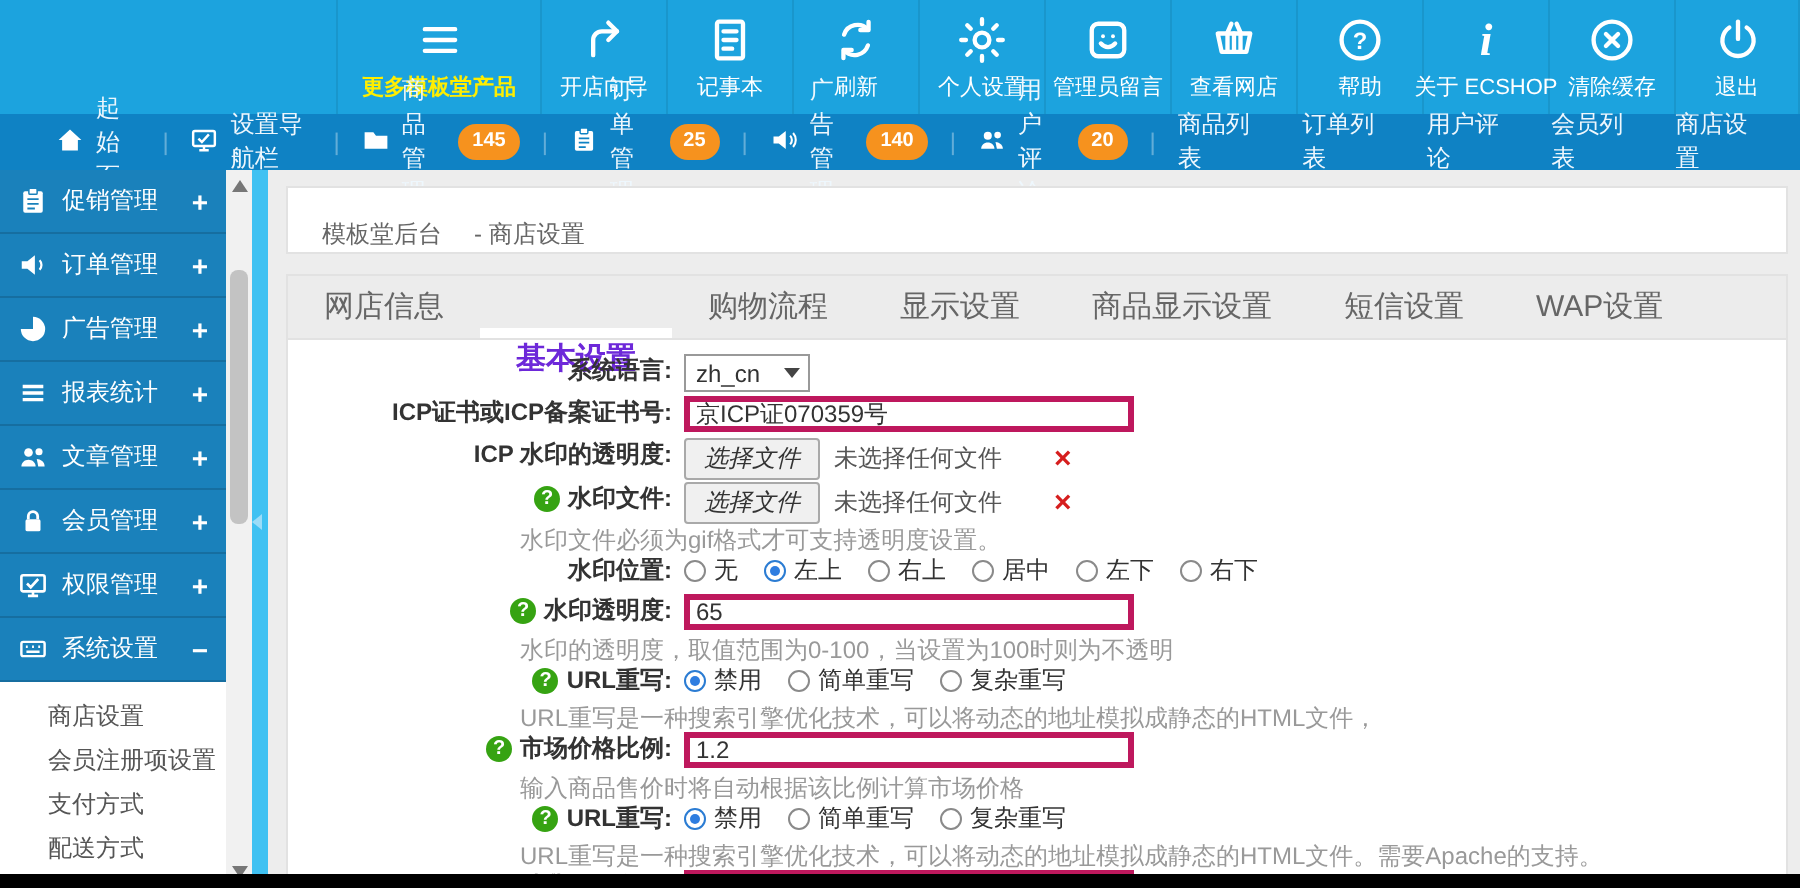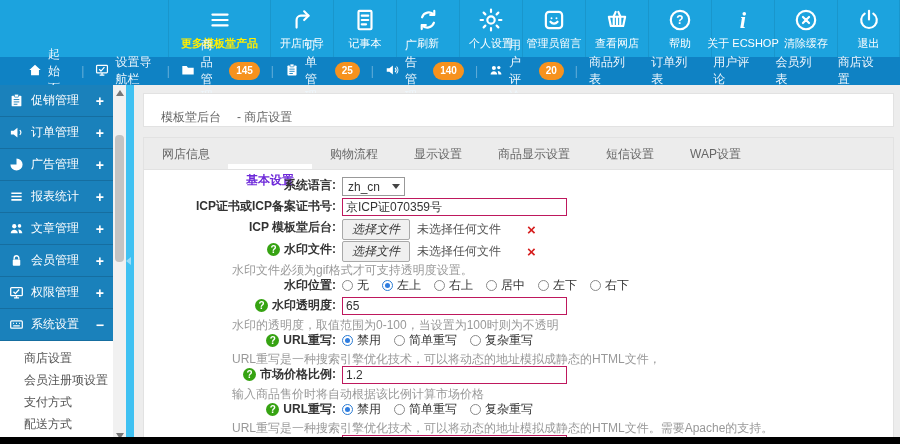--- a/index.html
+++ b/index.html
@@ -43,31 +43,31 @@
   .sb-down { bottom:5px; border-top:6px solid #777; }
   .sb-thumb { position:absolute; top:50px; left:2px; width:9px; height:127px; background:#c3c3c3; border-radius:4px; }
 
   .accent { width:8px; background:var(--accent-strip,#3fc1f2); position:relative; }
   .accent .collapse { position:absolute; top:172px; left:0; width:0; height:0; border-top:4px solid transparent; border-bottom:4px solid transparent; border-right:5px solid #9adcf8; }
 
   .content { flex:1; padding:8px 6px 0 9px; overflow:hidden; }
   .crumb { background:#fff; border:1px solid #e2e2e2; height:34px; display:flex; align-items:flex-end; gap:16px; padding:0 17px; font-size:12px; color:#666; }
   .panel { margin-top:10px; background:#fff; border:1px solid #e2e2e2; border-bottom:none; height:305px; overflow:hidden; }
   .tabbar { background:#ececec; display:flex; height:32px; border-bottom:1px solid #e2e2e2; }
-  .tab { padding:0 18px; line-height:32px; font-size:12px; color:#666; cursor:pointer; white-space:nowrap; }
+  .tab { padding:0 18px; line-height:32px; font-size:15px; color:#666; cursor:pointer; white-space:nowrap; }
   .tab.active { background:#fff; color:#6d28d9; font-weight:bold;margin-top:26px; }
 
   
   .form { padding-top:7px; font-size:12px; color:#333; }
   .frow { display:flex; align-items:flex-start; min-height:20px; margin-bottom:1px; }
   .flabel { width:198px; display:flex; justify-content:flex-end; align-items:center; gap:4px; padding-right:6px;
             font-weight:bold; color:#333; white-space:nowrap; }
   .ffield { display:flex; align-items:center; }
-  .fhelp { margin-left:88px; color:#999; line-height:14px; min-height:14px; white-space:nowrap; }
-  input.text { width:225px; height:18px; border:1px solid #be185d; font-size:12px; padding:0 3px; font-family:inherit; color:#333; }
+  .fhelp { margin-left:116px; color:#999; line-height:14px; min-height:14px; white-space:nowrap; }
+  input.text { width:225px; height:18px; border:3px solid #be185d; font-size:12px; padding:0 3px; font-family:inherit; color:#333; }
   .selectbox { border:1px solid #999; height:19px; display:inline-flex; align-items:center; gap:12px; padding:0 4px 0 5px; background:#fff; color:#333; cursor:pointer; }
   .selectbox .arrow { width:0; height:0; border-left:4px solid transparent; border-right:4px solid transparent; border-top:5px solid #444; }
   .file-btn { border:1px solid #a9a9a9; background:#f0f0f0; border-radius:2px; padding:1px 9px; color:#333; cursor:pointer;font-style:italic; }
   .file-status { margin-left:7px; color:#555; }
   .xmark { margin-left:26px; color:var(--error-red,#d61e1e); font-weight:bold; font-size:15px; cursor:pointer; line-height:1; }
   .qicon { width:13px; height:13px; border-radius:50%; background:var(--help-green,#36a312); color:#fff; font-size:10px; font-weight:bold;
            display:inline-flex; align-items:center; justify-content:center; flex:0 0 13px; cursor:pointer; }
   .ropt { display:inline-flex; align-items:center; margin-right:13px; cursor:pointer; }
   .radio { width:11px; height:11px; border:1px solid #8a8a8a; border-radius:50%; background:#fff; position:relative; margin-right:4px; }
   .radio.checked { border-color:#2b7cd3; }
@@ -389,21 +389,21 @@
           <span class="flabel">
               <span>ICP证书或ICP备案证书号:</span>
             </span>
           <span class="ffield">
             <input class="text" type="text" value="京ICP证070359号" style="">
           </span>
         </div>
 
         <div class="frow">
           <span class="flabel">
-              <span>ICP 模板堂后台:</span>
+              <span>ICP 水印的透明度:</span>
             </span>
           <span class="ffield">
             <span class="file-btn">选择文件</span>
             <span class="file-status">未选择任何文件</span>
             <span class="xmark">×</span>
           </span>
         </div>
 
         <div class="frow">
           <span class="flabel">

